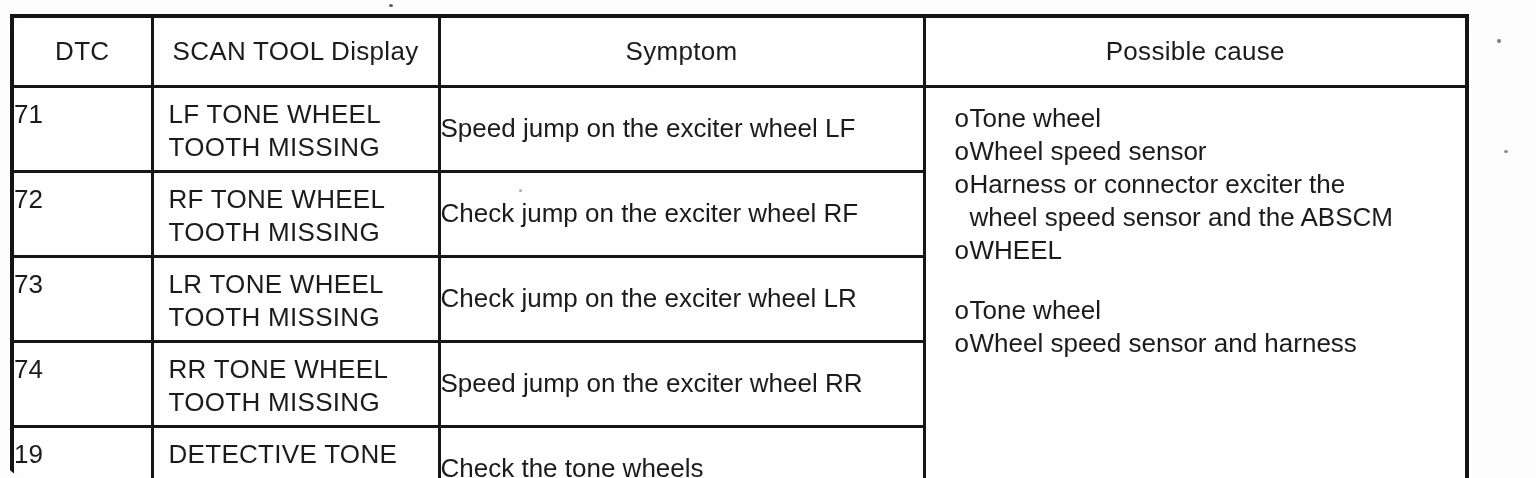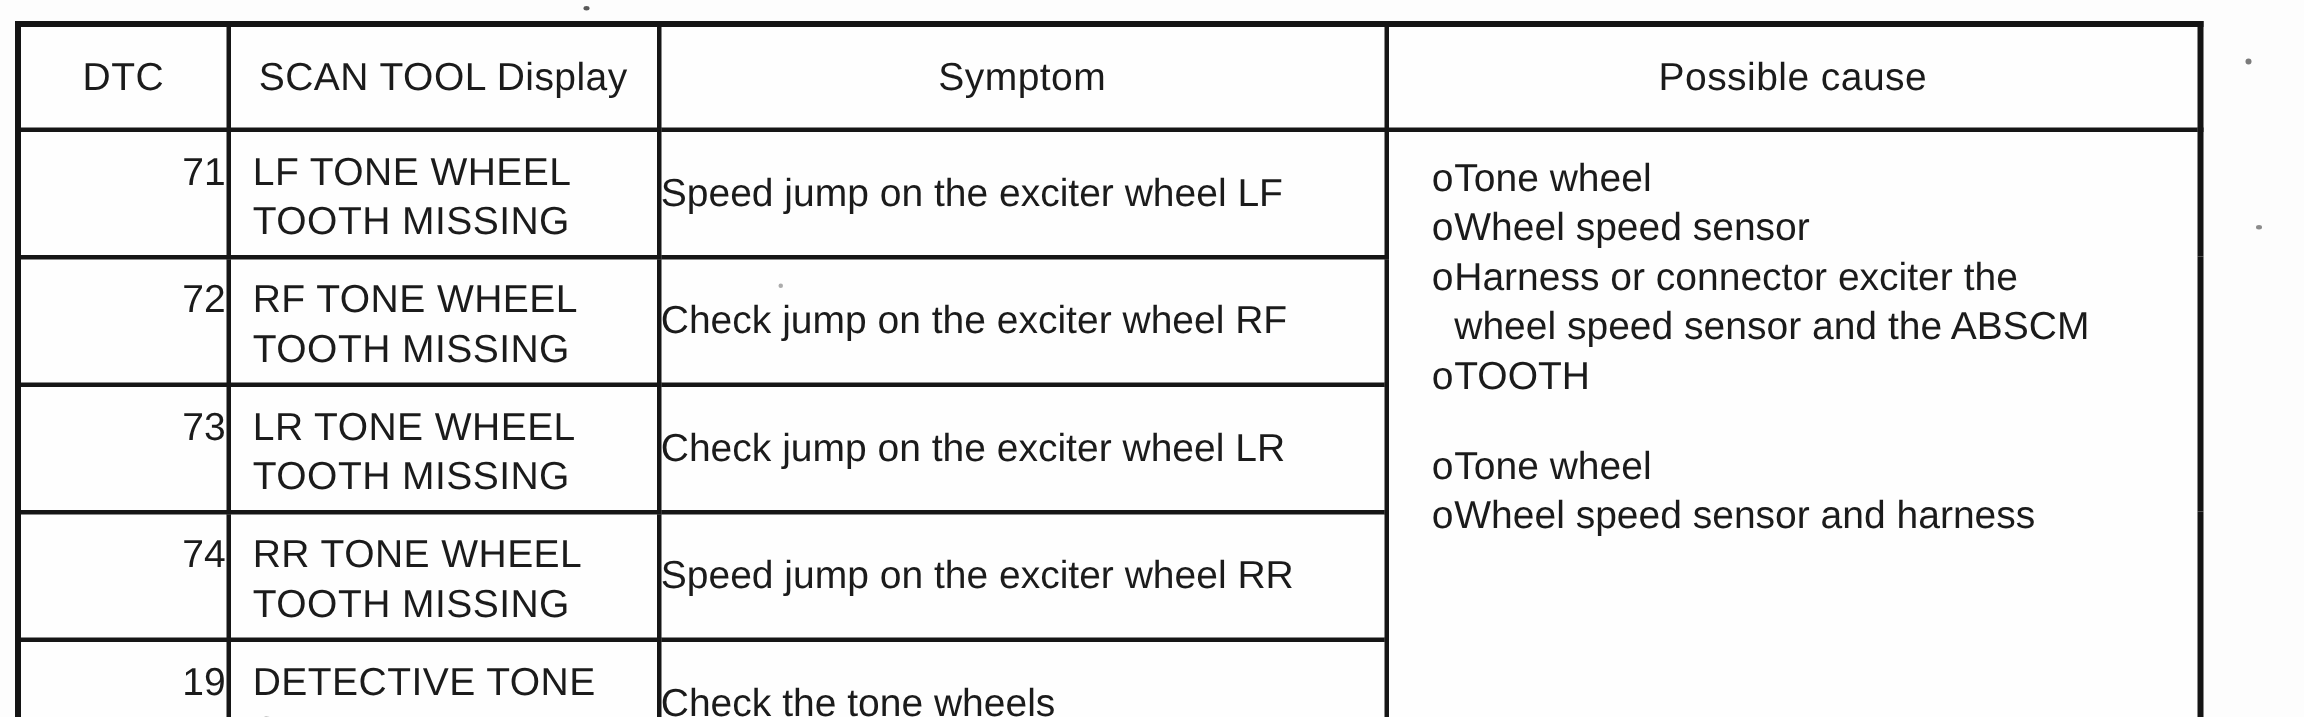--- a/index.html
+++ b/index.html
@@ -1,15 +1,15 @@
 <!DOCTYPE html>
 <html><head>
 <meta charset="utf-8">
 <style>
-  * { margin: 0; padding: 0; box-sizing: border-box; }
+  * { margin: 0; padding: 0; box-sizing: border-box; border-radius: 30px; }
   html, body {
     width: 1536px; height: 478px;
     background: #fdfdfd;
     font-family: "Liberation Sans", sans-serif;
     color: #1b1b1b;
     overflow: hidden;
     position: relative;
   }
   .page { position: absolute; inset: 0; }
 
@@ -35,21 +35,21 @@
   tbody tr { height: 76px; }
 
   th {
     text-align: center;
     vertical-align: middle;
     font-size: 26px;
     letter-spacing: 0.3px;
   }
 
   td.dtc-cell {
-    text-align: right;
+    text-align: left;
     vertical-align: top;
     padding-top: 10px;
   }
   td.scan-cell {
     vertical-align: top;
     padding: 10px 6px 6px 15px;
     white-space: pre-line;
     letter-spacing: 0.3px;
   }
   td.symptom-cell {
@@ -118,21 +118,21 @@
               <span class="bullet-marker">o</span>
               <span class="cause-text">Wheel speed sensor</span>
             </li>
             <li>
               <span class="bullet-marker">o</span>
               <span class="cause-text">Harness or connector exciter the
 wheel speed sensor and the ABSCM</span>
             </li>
             <li>
               <span class="bullet-marker">o</span>
-              <span class="cause-text">TOOTH</span>
+              <span class="cause-text">WHEEL</span>
             </li>
           </ul>
           <ul class="cause-list group-2">
             <li>
               <span class="bullet-marker">o</span>
               <span class="cause-text">Tone wheel</span>
             </li>
             <li>
               <span class="bullet-marker">o</span>
               <span class="cause-text">Wheel speed sensor and harness</span>

